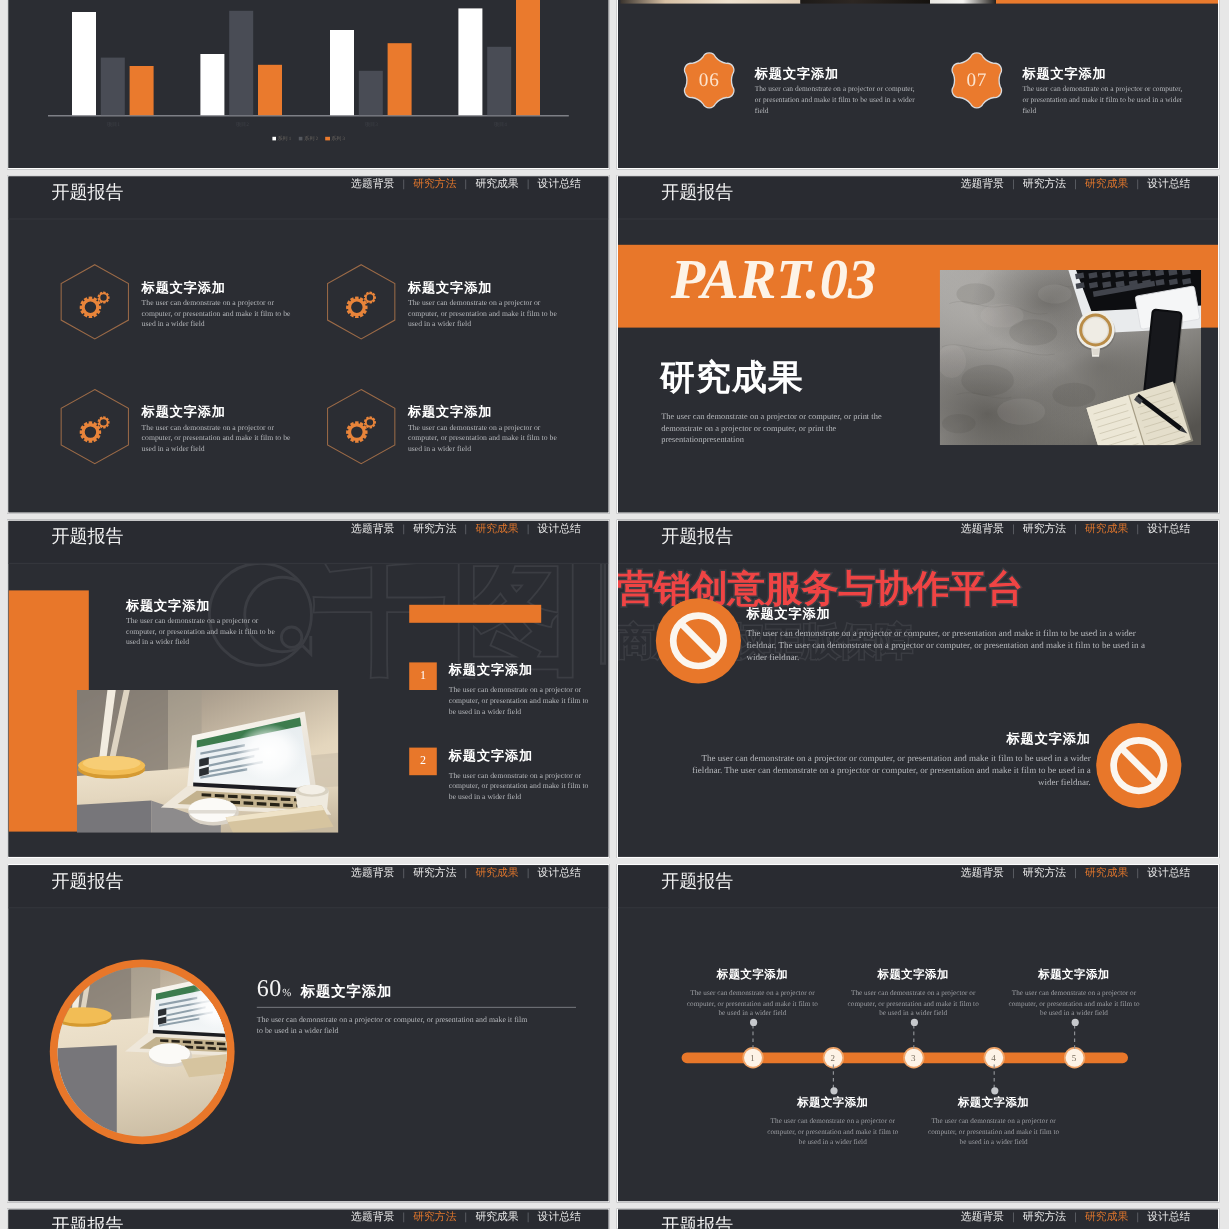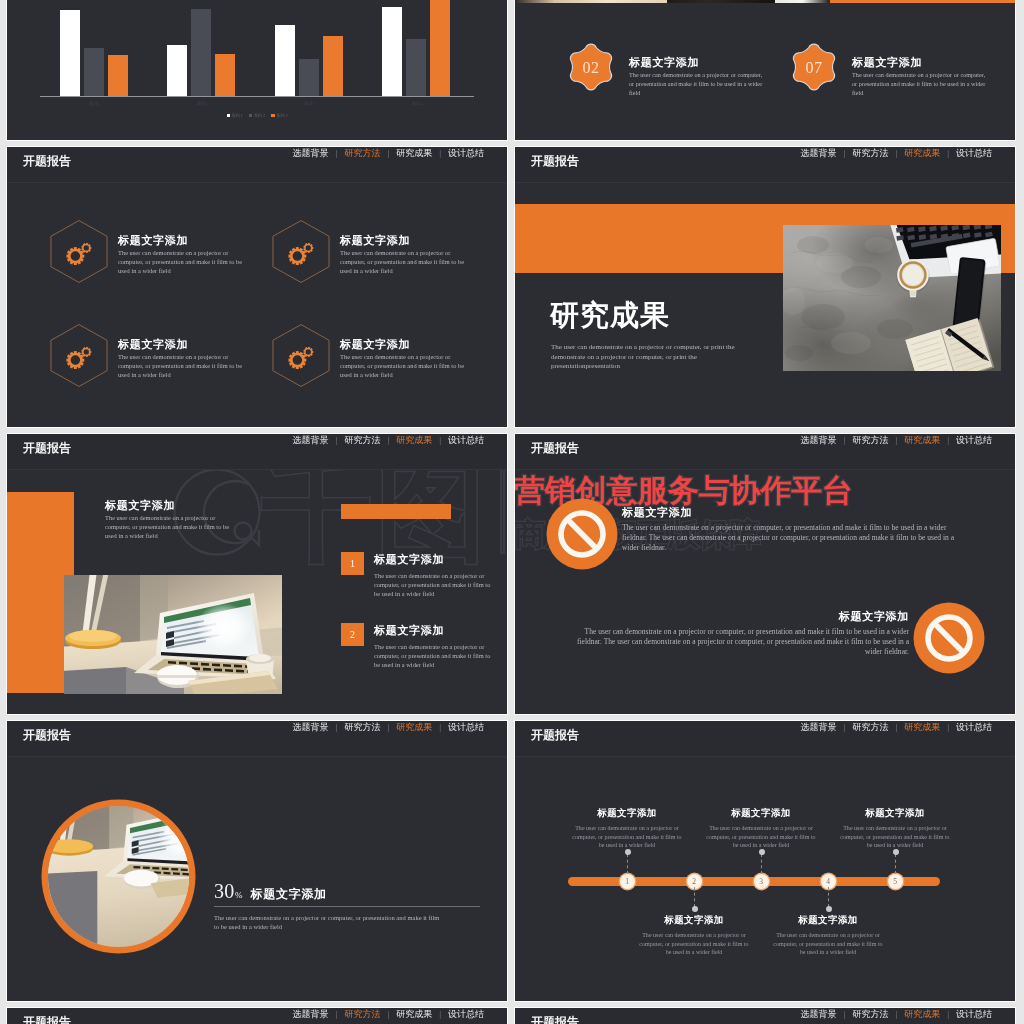--- a/index.html
+++ b/index.html
@@ -6,21 +6,21 @@
 html,body{width:1024px;height:1024px;overflow:hidden;background:#e7e7e7;
   font-family:"Liberation Serif",serif;-webkit-font-smoothing:antialiased}
 #page{position:absolute;left:0;top:0;width:1024px;height:1024px;overflow:hidden}
 .slide{position:absolute;width:502px;height:282px;background:#2b2d33;overflow:hidden;
   border:1px solid #fdfdfd;z-index:2}
 .inner{position:absolute;left:0;top:0;width:500px;height:280px;overflow:hidden;background:#2b2d33}
 
 
 .shdr{position:absolute;left:0;top:0;width:100%;height:36px;background:#292b31;
   border-bottom:1px solid #34363c;}
-.brand{position:absolute;left:16px;top:8px;font-size:12px;font-weight:bold;color:#f4f4f4;
+.brand{position:absolute;left:36px;top:8px;font-size:15px;font-weight:normal;color:#f4f4f4;
   letter-spacing:0px;line-height:13px}
 .nav{position:absolute;right:23px;top:0;font-size:9.0px;color:#ebebeb;line-height:13px;white-space:nowrap}
 .nav span{letter-spacing:0px}
 .nav i{font-style:normal;color:#7d8086;margin:0 7px;font-size:9px;position:relative;top:-.5px}
 .nav .on{color:#e0762c}
 
 .ttl{font-size:11px;color:#fff;font-weight:bold;letter-spacing:.7px;line-height:15px}
 .body-txt{font-size:6.1px;line-height:10.6px;color:#b5b7bb;letter-spacing:.02px}
 
 
@@ -201,21 +201,21 @@
   <div class="ph ph-a"></div>
   <div class="ph ph-b"></div>
   <div class="ph ph-c"></div>
   <div class="ph ph-o"></div>
 </div>
         <div class="b2-item" style="left:51px">
   <div class="b2-badge">
     <svg class="seal" viewBox="0 0 100 100">
   <path d="M39.6 11A11.4 11.4 0 0 1 60.4 11Q67.5 19.6 78.6 21.5A11.4 11.4 0 0 1 89 39.5Q85.1 50 89 60.5A11.4 11.4 0 0 1 78.6 78.5Q67.5 80.4 60.4 89A11.4 11.4 0 0 1 39.6 89Q32.5 80.4 21.4 78.5A11.4 11.4 0 0 1 11 60.5Q14.9 50 11 39.5A11.4 11.4 0 0 1 21.4 21.5Q32.5 19.6 39.6 11Z"></path>
 </svg>
-    <span class="b2-num">02</span>
+    <span class="b2-num">06</span>
   </div>
   <div class="b2-txt">
     <div class="ttl">标题文字添加</div>
     <div class="body-txt b2-p">The user can demonstrate on a projector or computer, or presentation and make it film to be used in a wider field</div>
   </div>
 </div>
         <div class="b2-item" style="left:274px">
   <div class="b2-badge">
     <svg class="seal" viewBox="0 0 100 100">
   <path d="M39.6 11A11.4 11.4 0 0 1 60.4 11Q67.5 19.6 78.6 21.5A11.4 11.4 0 0 1 89 39.5Q85.1 50 89 60.5A11.4 11.4 0 0 1 78.6 78.5Q67.5 80.4 60.4 89A11.4 11.4 0 0 1 39.6 89Q32.5 80.4 21.4 78.5A11.4 11.4 0 0 1 11 60.5Q14.9 50 11 39.5A11.4 11.4 0 0 1 21.4 21.5Q32.5 19.6 39.6 11Z"></path>
@@ -290,20 +290,21 @@
 </div>
       </div>
 </div>
 <div class="slide" style="left:514px;top:146px">
  <div class="inner" id="s4">
         <div class="shdr">
           <div class="brand">开题报告</div>
           <div class="nav"><span>选题背景</span><i>|</i><span>研究方法</span><i>|</i><span class="on">研究成果</span><i>|</i><span>设计总结</span></div>
         </div>
         <div class="s4-band"></div>
+<div class="s4-part">PART.03</div>
 <div class="s4-photo">
   <svg viewBox="0 0 218 146" preserveAspectRatio="none">
     <defs>
       <linearGradient id="conc" x1="0" y1="0" x2=".85" y2="1">
         <stop offset="0" stop-color="#a9a7a4"></stop>
                 <stop offset=".3" stop-color="#8d8b88"></stop>
         <stop offset=".55" stop-color="#9b9996"></stop>
                 <stop offset=".8" stop-color="#76746f"></stop>
         <stop offset="1" stop-color="#55534f"></stop>
       </linearGradient>
@@ -713,23 +714,23 @@
       </g>
       <ellipse cx="114" cy="102" rx="21" ry="11" fill="#d9d2c6"></ellipse>
       <ellipse cx="113" cy="100" rx="20" ry="10" fill="#fbfaf7"></ellipse>
       <path d="M182 84 L210 84 L208 106 L185 106 Z" fill="#efeade"></path>
       <ellipse cx="196" cy="84" rx="14" ry="5" fill="#d9d2c2"></ellipse>
       <path d="M124 106 L204 96 L214 114 L132 123 Z" fill="#d6c49f"></path>
     </g>
             </g>
   </svg>
 </div>
-        <div class="s7-item" style="top:159px">
+        <div class="s7-item" style="top:92px">
   <div class="s7-head">
-    <span class="s7-val">30</span><span class="s7-unit">%</span><span class="ttl s7-t">标题文字添加</span>
+    <span class="s7-val">60</span><span class="s7-unit">%</span><span class="ttl s7-t">标题文字添加</span>
   </div>
   <div class="s7-rule"></div>
   <div class="body-txt s7-p">The user can demonstrate on a projector or computer, or presentation and make it film to be used in a wider field</div>
 </div>
       </div>
 </div>
 <div class="slide" style="left:514px;top:720px">
  <div class="inner" id="s8">
         <div class="shdr">
           <div class="brand">开题报告</div>

